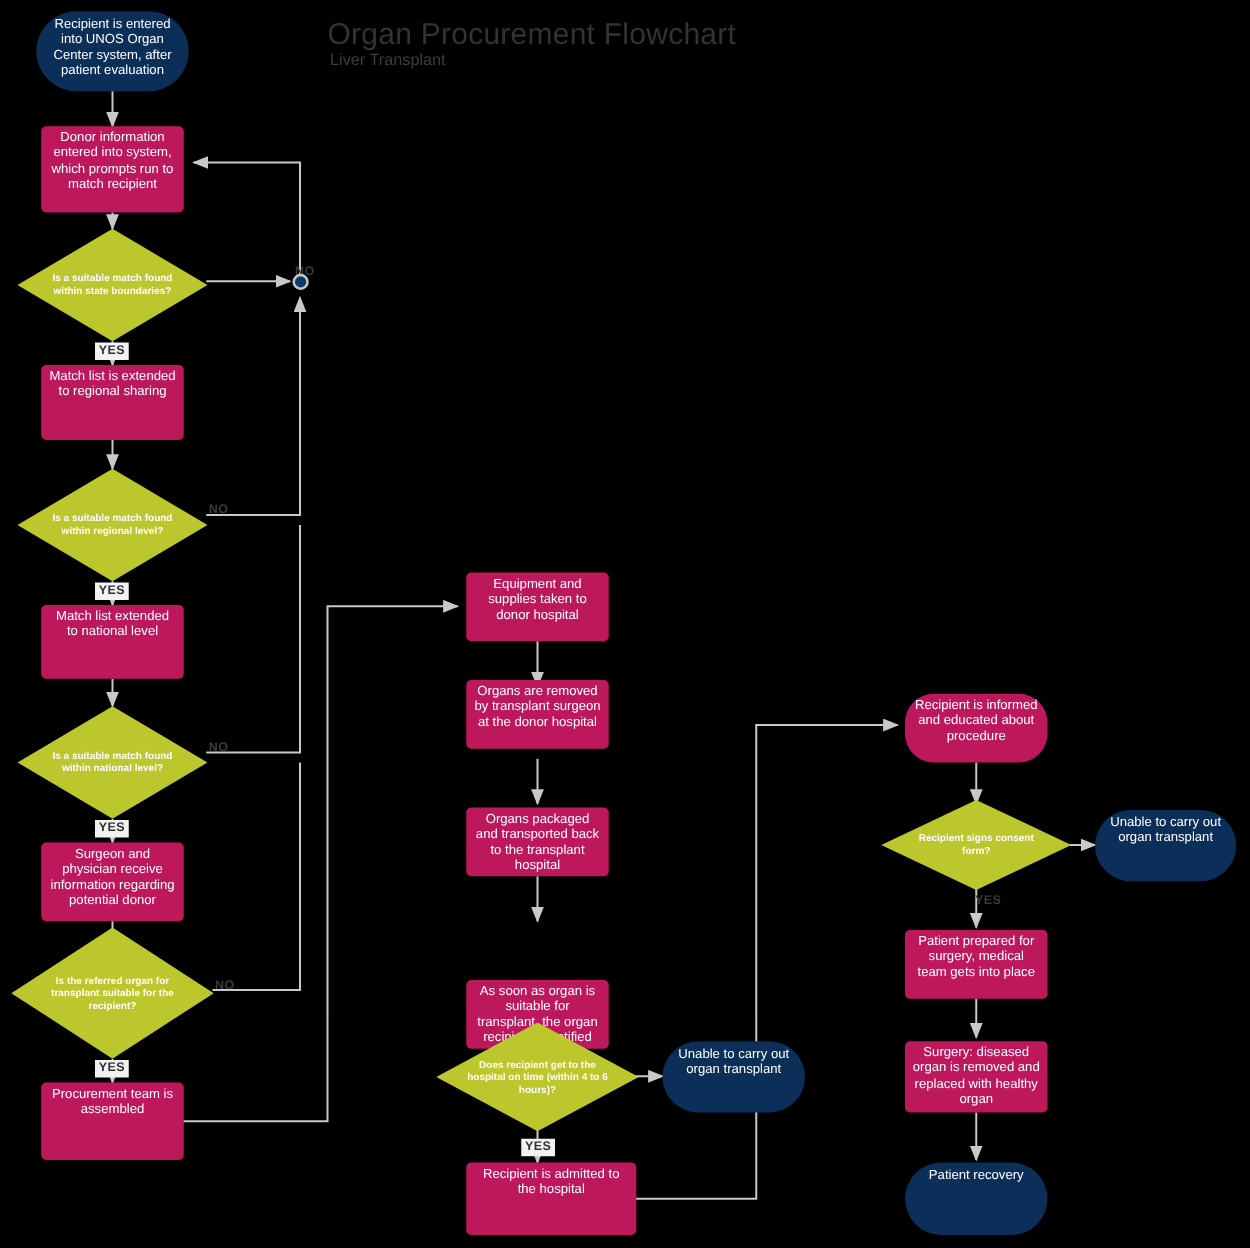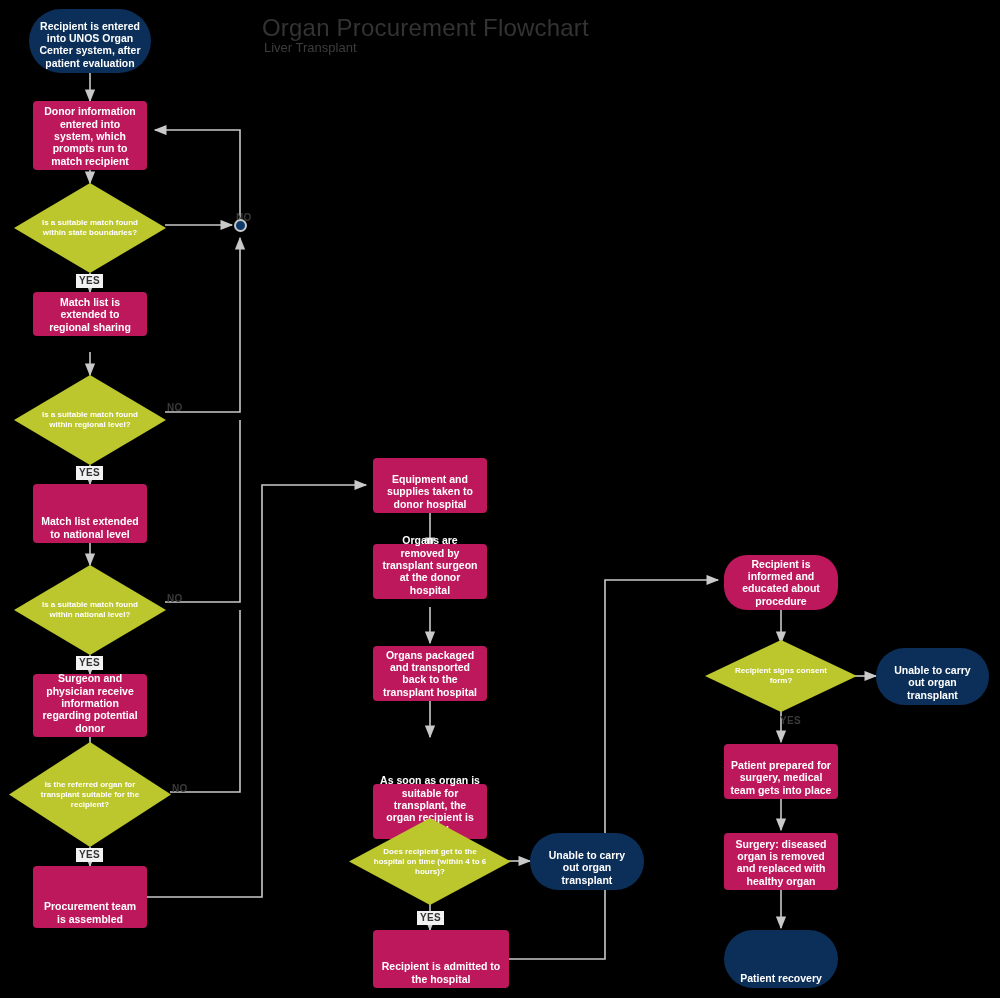--- a/index.html
+++ b/index.html
@@ -1,22 +1,22 @@
 <!DOCTYPE html>
 <html><head>
 <meta charset="utf-8">
 <style>
   html,body{margin:0;padding:0;background:#000;}
   body{width:1000px;height:998px;position:relative;overflow:hidden;
        font-family:"Liberation Sans","DejaVu Sans",sans-serif;}
   #stage{position:absolute;left:0;top:0;width:1000px;height:998px;background:#000;}
   #wires{position:absolute;left:0;top:0;width:1000px;height:998px;}
 
-  .node{position:absolute;display:flex;align-items:flex-end;justify-content:center;
-        text-align:center;color:#ffffff;font-weight:bold;line-height:1.18;
+  .node{position:absolute;display:flex;align-items:flex-start;justify-content:center;
+        text-align:center;color:#ffffff;font-weight:normal;line-height:1.18;
         box-sizing:border-box;}
   .proc{background:#be185d;border-radius:4px;font-size:10.5px;padding:3px 6px;}
   .term{background:#0b2f58;border-radius:40px;font-size:10.5px;padding:4px 10px;}
 
   .dec{position:absolute;}
   .dec .dshape{position:absolute;left:0;top:0;width:100%;height:100%;
         background:#bcc62d;clip-path:polygon(50% 0,100% 50%,50% 100%,0 50%);}
   .dec .dtext{position:absolute;left:14%;top:0;width:72%;height:100%;
         display:flex;align-items:center;justify-content:center;text-align:center;
         color:#ffffff;font-weight:bold;font-size:8px;line-height:1.25;}
@@ -87,21 +87,21 @@
 
   <div class="node proc" style="left:33px;top:101px;width:114px;height:69px;">
     <span>Donor information entered into system, which prompts run to match recipient</span>
   </div>
 
   <div class="dec" style="left:14px;top:183px;width:152px;height:90px;">
     <div class="dshape"></div>
     <div class="dtext">Is a suitable match found within state boundaries?</div>
   </div>
 
-  <div class="node proc" style="left:33px;top:292px;width:114px;height:44px;">
+  <div class="node proc" style="left:33px;top:292px;width:114px;height:60px;">
     <span>Match list is extended to regional sharing</span>
   </div>
 
   <div class="dec" style="left:14px;top:375px;width:152px;height:90px;">
     <div class="dshape"></div>
     <div class="dtext">Is a suitable match found within regional level?</div>
   </div>
 
   <div class="node proc" style="left:33px;top:484px;width:114px;height:59px;">
     <span>Match list extended to national level</span>

